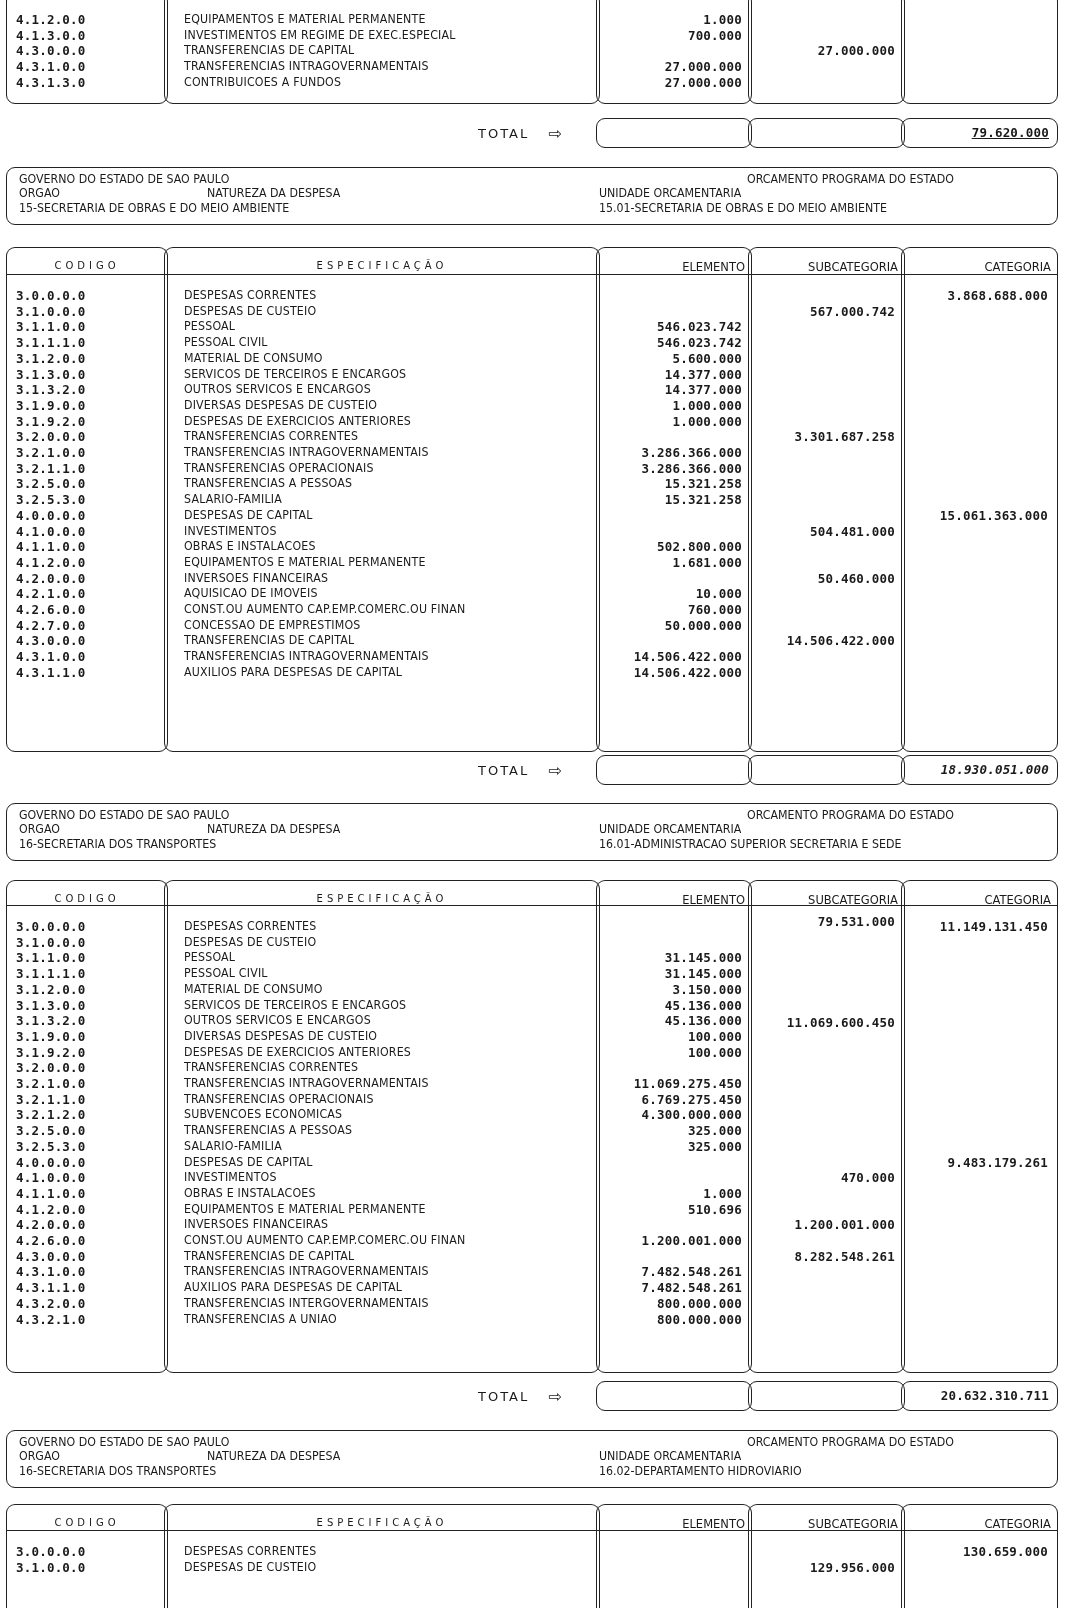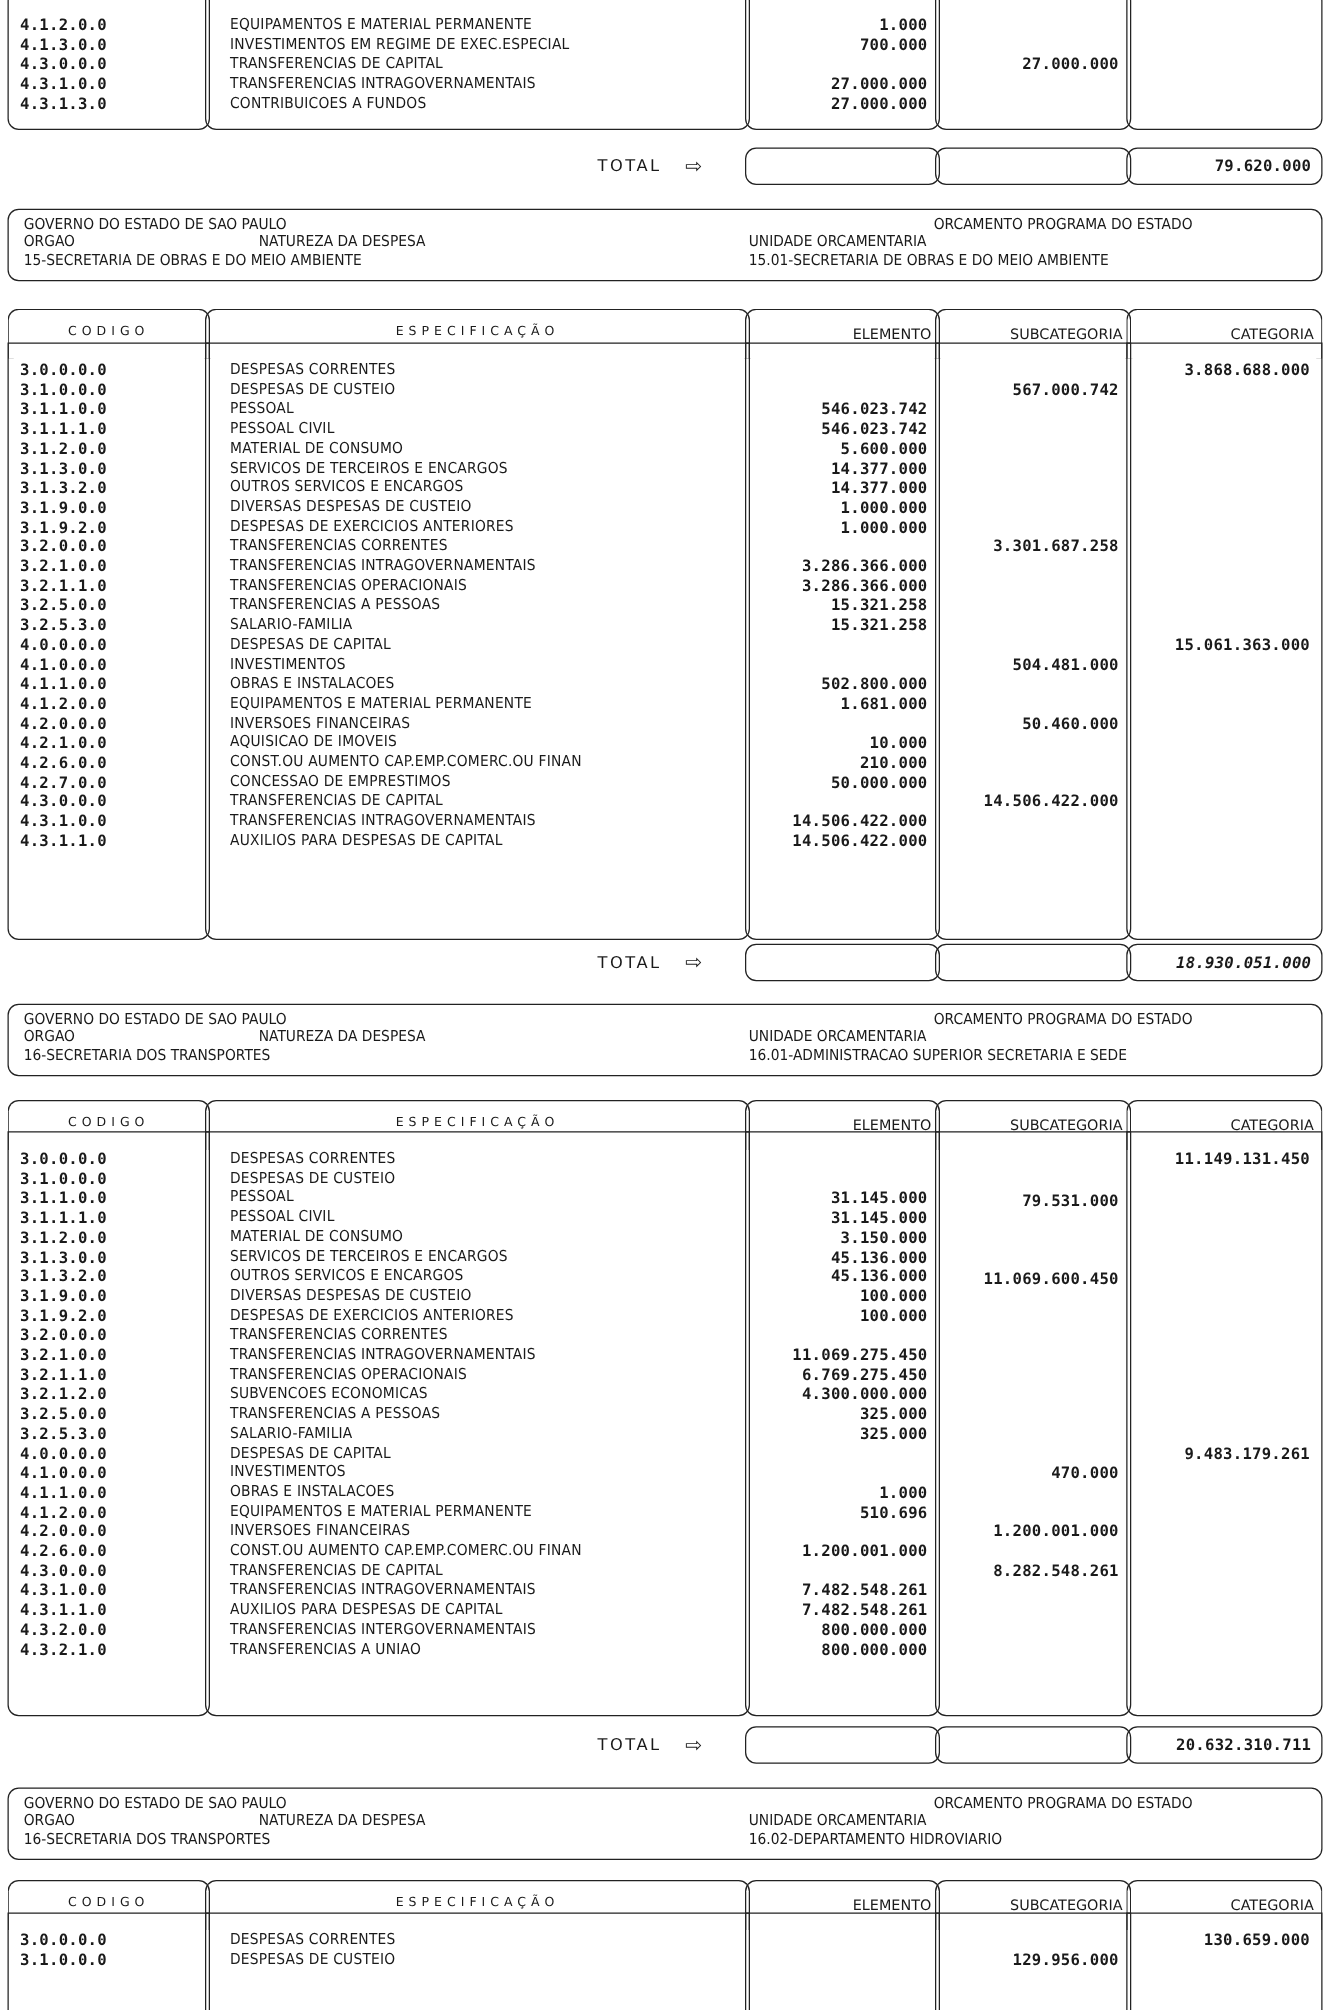--- a/index.html
+++ b/index.html
@@ -41,21 +41,21 @@
     <span class="txt num" style="left: 596px; width: 146px; top: 74.8px;">27.000.000</span>
     <span class="total-label" style="left: 478px; top: 126px;">TOTAL</span>
     <span class="arrow" style="left: 548px; top: 122px;">⇨</span>
     <div class="box" style="left: 596px; top: 118px; width: 156px; height: 30px;">
       <span class="txt num" style="right: 8px; top: 6px;"></span>
     </div>
     <div class="box" style="left: 748px; top: 118px; width: 157px; height: 30px;">
       <span class="txt num" style="right: 8px; top: 6px;"></span>
     </div>
     <div class="box" style="left: 901px; top: 118px; width: 157px; height: 30px;">
-      <span class="txt num" style="right: 8px; top: 6px;">79.620.000</span>
+      <span class="txt num" style="right: 8px; top: 6px; text-decoration: underline;">79.620.000</span>
     </div>
     <div class="box" style="left: 6px; top: 167px; width: 1052px; height: 58px;">
       <span class="hdr" style="left: 12px; top: 4px;">GOVERNO DO ESTADO DE SAO PAULO</span>
       <span class="hdr" style="left: 740px; top: 4px;">ORCAMENTO PROGRAMA DO ESTADO</span>
       <span class="hdr" style="left: 12px; top: 18px;">ORGAO</span>
       <span class="hdr" style="left: 200px; top: 18px;">NATUREZA DA DESPESA</span>
       <span class="hdr" style="left: 592px; top: 18px;">UNIDADE ORCAMENTARIA</span>
       <span class="hdr" style="left: 12px; top: 33px;">15-SECRETARIA DE OBRAS E DO MEIO AMBIENTE</span>
       <span class="hdr" style="left: 592px; top: 33px;">15.01-SECRETARIA DE OBRAS E DO MEIO AMBIENTE</span>
     </div>
@@ -134,21 +134,21 @@
     <span class="txt cond" style="left: 184px; top: 554.9px;">EQUIPAMENTOS E MATERIAL PERMANENTE</span>
     <span class="txt num" style="left: 596px; width: 146px; top: 554.9px;">1.681.000</span>
     <span class="txt num" style="left: 16px; top: 570.6px; text-align: left; font-weight: bold;">4.2.0.0.0</span>
     <span class="txt cond" style="left: 184px; top: 570.6px;">INVERSOES FINANCEIRAS</span>
     <span class="txt num" style="left: 748px; width: 147px; top: 570.6px;">50.460.000</span>
     <span class="txt num" style="left: 16px; top: 586.3px; text-align: left; font-weight: bold;">4.2.1.0.0</span>
     <span class="txt cond" style="left: 184px; top: 586.3px;">AQUISICAO DE IMOVEIS</span>
     <span class="txt num" style="left: 596px; width: 146px; top: 586.3px;">10.000</span>
     <span class="txt num" style="left: 16px; top: 602px; text-align: left; font-weight: bold;">4.2.6.0.0</span>
     <span class="txt cond" style="left: 184px; top: 602px;">CONST.OU AUMENTO CAP.EMP.COMERC.OU FINAN</span>
-    <span class="txt num" style="left: 596px; width: 146px; top: 602px;">210.000</span>
+    <span class="txt num" style="left: 596px; width: 146px; top: 602px;">760.000</span>
     <span class="txt num" style="left: 16px; top: 617.7px; text-align: left; font-weight: bold;">4.2.7.0.0</span>
     <span class="txt cond" style="left: 184px; top: 617.7px;">CONCESSAO DE EMPRESTIMOS</span>
     <span class="txt num" style="left: 596px; width: 146px; top: 617.7px;">50.000.000</span>
     <span class="txt num" style="left: 16px; top: 633.4px; text-align: left; font-weight: bold;">4.3.0.0.0</span>
     <span class="txt cond" style="left: 184px; top: 633.4px;">TRANSFERENCIAS DE CAPITAL</span>
     <span class="txt num" style="left: 748px; width: 147px; top: 633.4px;">14.506.422.000</span>
     <span class="txt num" style="left: 16px; top: 649.1px; text-align: left; font-weight: bold;">4.3.1.0.0</span>
     <span class="txt cond" style="left: 184px; top: 649.1px;">TRANSFERENCIAS INTRAGOVERNAMENTAIS</span>
     <span class="txt num" style="left: 596px; width: 146px; top: 649.1px;">14.506.422.000</span>
     <span class="txt num" style="left: 16px; top: 664.8px; text-align: left; font-weight: bold;">4.3.1.1.0</span>
@@ -192,21 +192,21 @@
     <div class="box" style="left: 6px; top: 905px; width: 162px; height: 468px; border-top-left-radius: 0px; border-top-right-radius: 0px;"></div>
     <div class="box" style="left: 164px; top: 905px; width: 436px; height: 468px; border-top-left-radius: 0px; border-top-right-radius: 0px;"></div>
     <div class="box" style="left: 596px; top: 905px; width: 156px; height: 468px; border-top-left-radius: 0px; border-top-right-radius: 0px;"></div>
     <div class="box" style="left: 748px; top: 905px; width: 157px; height: 468px; border-top-left-radius: 0px; border-top-right-radius: 0px;"></div>
     <div class="box" style="left: 901px; top: 905px; width: 157px; height: 468px; border-top-left-radius: 0px; border-top-right-radius: 0px;"></div>
     <span class="txt num" style="left: 16px; top: 919px; text-align: left; font-weight: bold;">3.0.0.0.0</span>
     <span class="txt cond" style="left: 184px; top: 919px;">DESPESAS CORRENTES</span>
     <span class="txt num" style="left: 901px; width: 147px; top: 919px;">11.149.131.450</span>
     <span class="txt num" style="left: 16px; top: 934.7px; text-align: left; font-weight: bold;">3.1.0.0.0</span>
     <span class="txt cond" style="left: 184px; top: 934.7px;">DESPESAS DE CUSTEIO</span>
-    <span class="txt num" style="left: 748px; width: 147px; top: 953px;">79.531.000</span>
+    <span class="txt num" style="left: 748px; width: 147px; top: 914px;">79.531.000</span>
     <span class="txt num" style="left: 16px; top: 950.4px; text-align: left; font-weight: bold;">3.1.1.0.0</span>
     <span class="txt cond" style="left: 184px; top: 950.4px;">PESSOAL</span>
     <span class="txt num" style="left: 596px; width: 146px; top: 950.4px;">31.145.000</span>
     <span class="txt num" style="left: 16px; top: 966.1px; text-align: left; font-weight: bold;">3.1.1.1.0</span>
     <span class="txt cond" style="left: 184px; top: 966.1px;">PESSOAL CIVIL</span>
     <span class="txt num" style="left: 596px; width: 146px; top: 966.1px;">31.145.000</span>
     <span class="txt num" style="left: 16px; top: 981.8px; text-align: left; font-weight: bold;">3.1.2.0.0</span>
     <span class="txt cond" style="left: 184px; top: 981.8px;">MATERIAL DE CONSUMO</span>
     <span class="txt num" style="left: 596px; width: 146px; top: 981.8px;">3.150.000</span>
     <span class="txt num" style="left: 16px; top: 997.5px; text-align: left; font-weight: bold;">3.1.3.0.0</span>

